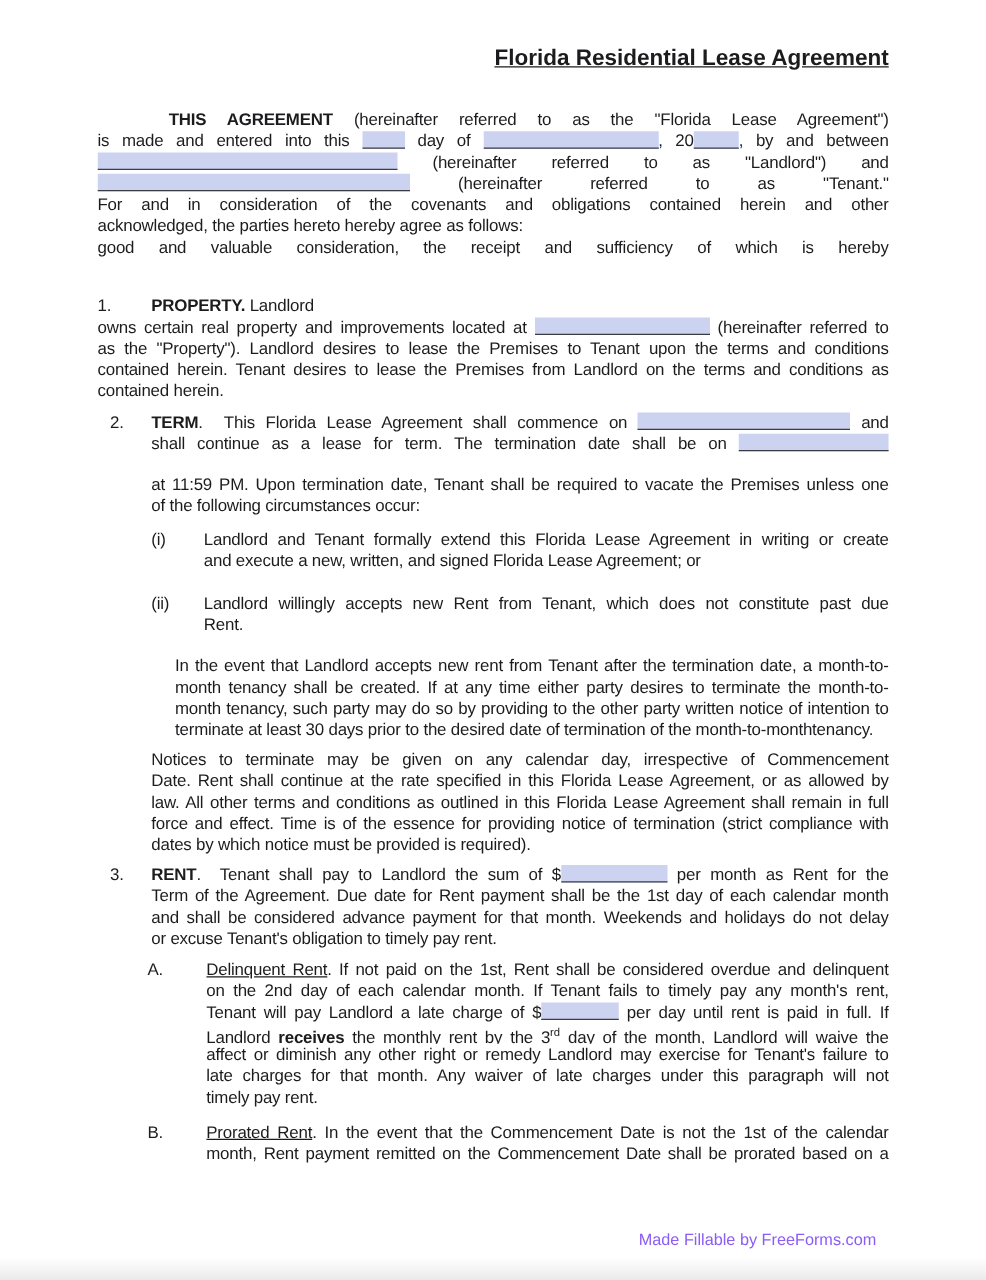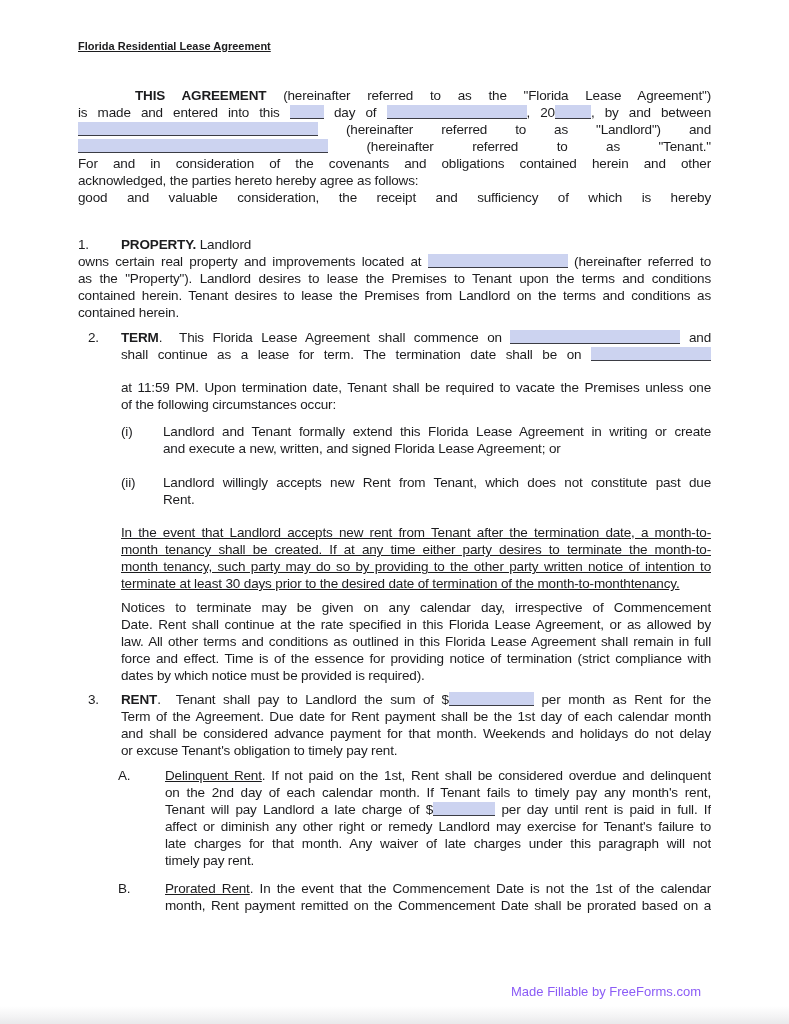--- a/index.html
+++ b/index.html
@@ -3,21 +3,21 @@
 <meta charset="utf-8">
 <style>
   html,body{margin:0;padding:0;}
   body{
     width:789px;height:1024px;position:relative;background:#ffffff;
     font-family:"Liberation Sans","DejaVu Sans",sans-serif;
     font-size:13.5px;letter-spacing:-0.15px;color:#1c1c1e;overflow:hidden;
   }
   #doc{position:absolute;left:78px;top:36px;width:633px;}
   .title{
-    text-align:left;font-weight:bold;font-size:11px;line-height:20px;
+    text-align:right;font-weight:bold;font-size:18px;line-height:20px;
     text-decoration:underline;letter-spacing:0;
   }
   .block{position:relative;}
   .ln{
     height:17px;line-height:17px;overflow:hidden;
     text-align:justify;text-align-last:justify;white-space:normal;
   }
   .ln.nj{text-align-last:left;}
   .marker{position:absolute;left:0;top:0;line-height:17px;}
   .tab{display:inline-block;height:1px;}
@@ -29,21 +29,21 @@
   sup{font-size:9px;letter-spacing:0;}
   b{font-weight:bold;}
 
   
   #blk-intro{margin-top:31px;}
   #blk-section-1-property{margin-top:30px;}
   #blk-section-2-term{margin-top:8px;margin-left:10px;padding-left:33px;}
   #blk-section-2-continued{margin-top:16px;margin-left:43px;}
   #blk-clause-i{margin-top:10px;margin-left:43px;padding-left:42px;}
   #blk-clause-ii{margin-top:17px;margin-left:43px;padding-left:42px;}
-  #blk-month-to-month-paragraph{margin-top:16px;margin-left:43px;text-decoration:underline;}
+  #blk-month-to-month-paragraph{margin-top:16px;margin-left:62px;}
   #blk-notices-paragraph{margin-top:7px;margin-left:43px;}
   #blk-section-3-rent{margin-top:7px;margin-left:10px;padding-left:33px;}
   #blk-clause-a-delinquent-rent{margin-top:8px;margin-left:40px;padding-left:47px;}
   #blk-clause-b-prorated-rent{margin-top:11px;margin-left:40px;padding-left:47px;}
 
   .footer{
     position:absolute;top:984px;right:88px;font-size:13px;letter-spacing:0;color:#8b5cf6;
   }
   .page-bottom-edge{
     position:absolute;left:0;right:0;bottom:0;height:18px;
@@ -109,20 +109,21 @@
       <div class="ln"><b>RENT</b><span>.&nbsp; Tenant shall pay to Landlord the sum of $</span><span class="blank" style="width: 85px;"></span><span> per month as Rent for the</span></div>
       <div class="ln"><span>Term of the Agreement. Due date for Rent payment shall be the 1st day of each calendar month</span></div>
       <div class="ln"><span>and shall be considered advance payment for that month. Weekends and holidays do not delay</span></div>
       <div class="ln nj"><span>or excuse Tenant's obligation to timely pay rent.</span></div>
     </div>
     <div class="block" id="blk-clause-a-delinquent-rent">
       <span class="marker">A.</span>
       <div class="ln"><span class="u">Delinquent Rent</span><span>. If not paid on the 1st, Rent shall be considered overdue and delinquent</span></div>
       <div class="ln"><span>on the 2nd day of each calendar month. If Tenant fails to timely pay any month's rent,</span></div>
       <div class="ln"><span>Tenant will pay Landlord a late charge of $</span><span class="blank" style="width: 62px;"></span><span> per day until rent is paid in full. If</span></div>
+      <div class="ln"><span>Landlord </span><b class="u">receives</b><span> the monthly rent by the 3</span><sup>rd</sup><span> day of the month, Landlord will waive the</span></div>
       <div class="ln"><span>affect or diminish any other right or remedy Landlord may exercise for Tenant's failure to</span></div>
       <div class="ln"><span>late charges for that month. Any waiver of late charges under this paragraph will not</span></div>
       <div class="ln nj"><span>timely pay rent.</span></div>
     </div>
     <div class="block" id="blk-clause-b-prorated-rent">
       <span class="marker">B.</span>
       <div class="ln"><span class="u">Prorated Rent</span><span>. In the event that the Commencement Date is not the 1st of the calendar</span></div>
       <div class="ln"><span>month, Rent payment remitted on the Commencement Date shall be prorated based on a</span></div>
     </div>
   </div>

